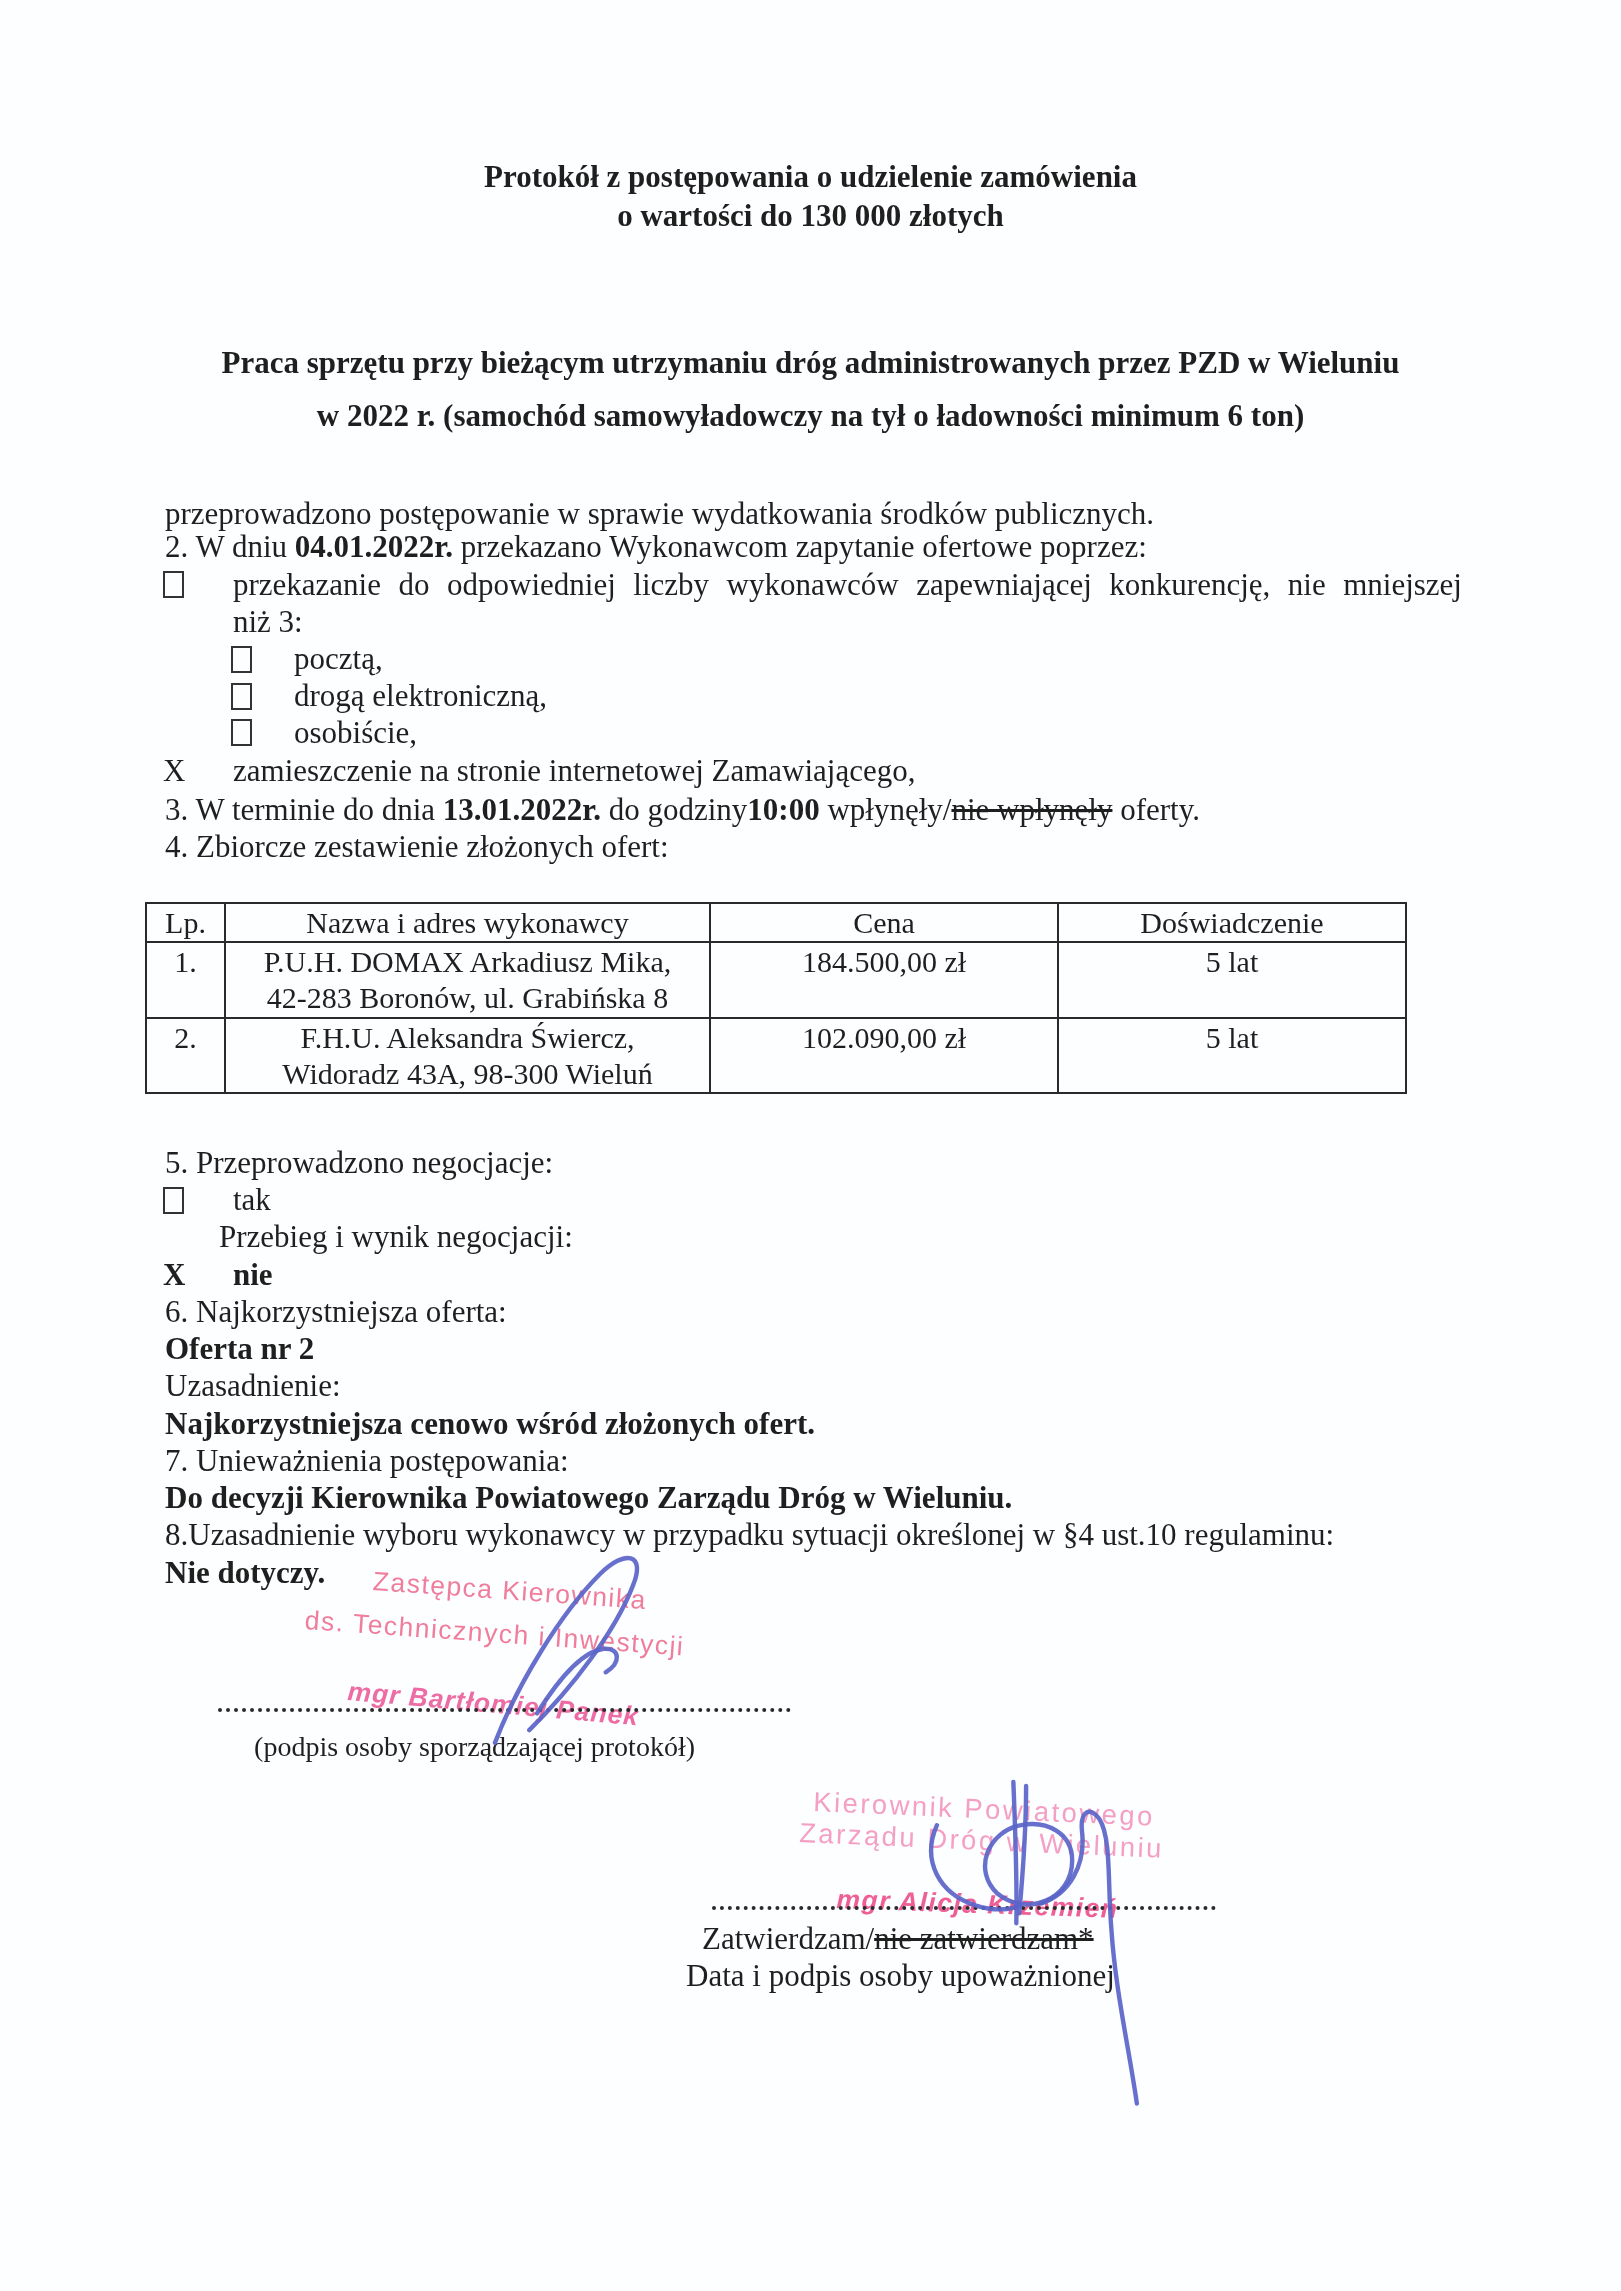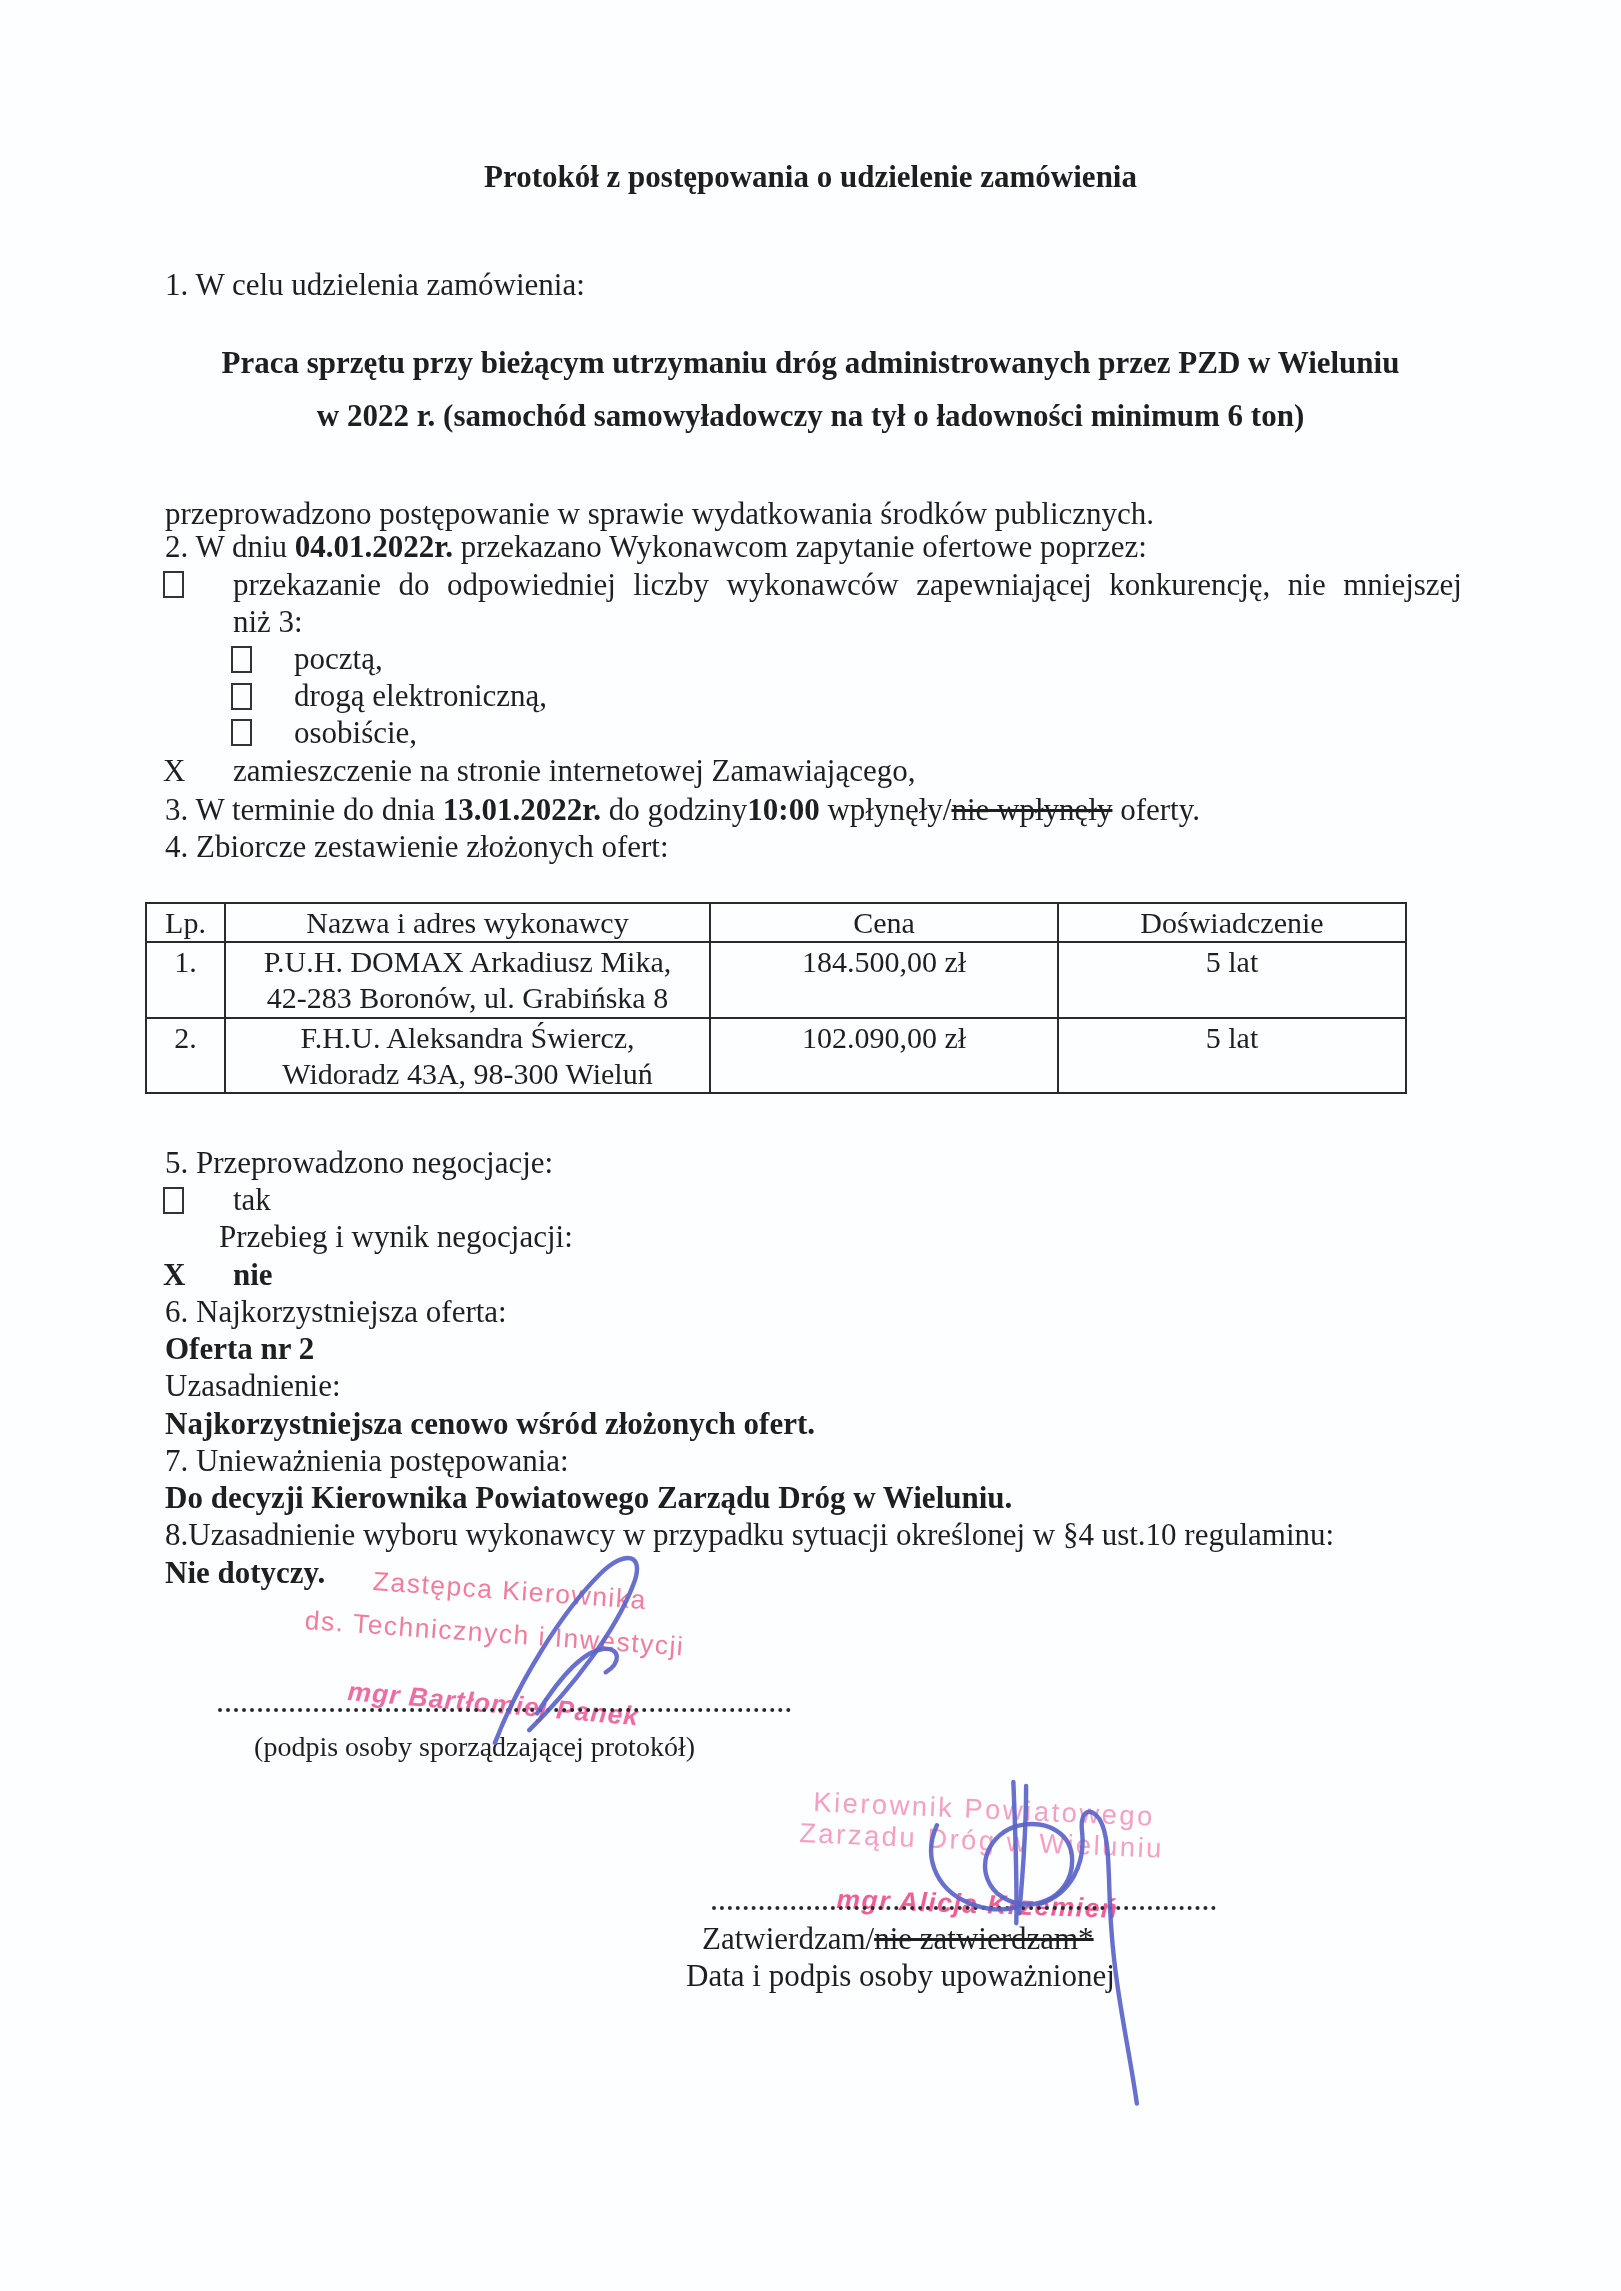--- a/index.html
+++ b/index.html
@@ -80,22 +80,22 @@
     stroke-linecap:round;
     opacity:.92;
   }
 </style>
 </head>
 <body>
 
 <div class="page">
 
   <div class="ln center b" style="top:157px">Protokół z postępowania o udzielenie zamówienia</div>
+  <div class="ln center b" style="top:196px">o wartości do 130 000 złotych</div>
 
-  <div class="ln" style="top:265px;left:165px">1. W celu udzielenia zamówienia:</div>
   <div class="ln center b" style="top:343px">Praca sprzętu przy bieżącym utrzymaniu dróg administrowanych przez PZD w Wieluniu</div>
   <div class="ln center b" style="top:396px">w 2022 r. (samochód samowyładowczy na tył o ładowności minimum 6 ton)</div>
   <div class="ln" style="top:494px;left:165px">przeprowadzono postępowanie w sprawie wydatkowania środków publicznych.</div>
 
   <div class="ln" style="top:527px;left:165px"><span>2. W dniu </span><span class="b">04.01.2022r.</span><span> przekazano Wykonawcom zapytanie ofertowe poprzez:</span></div>
 
   <span class="cbx" style="left:163px;top:571px"></span>
   <div class="ln justify" style="top:565px;left:233px;width:1229px">przekazanie do odpowiedniej liczby wykonawców zapewniającej konkurencję, nie mniejszej</div>
   <div class="ln" style="top:602px;left:233px">niż 3:</div>
 

